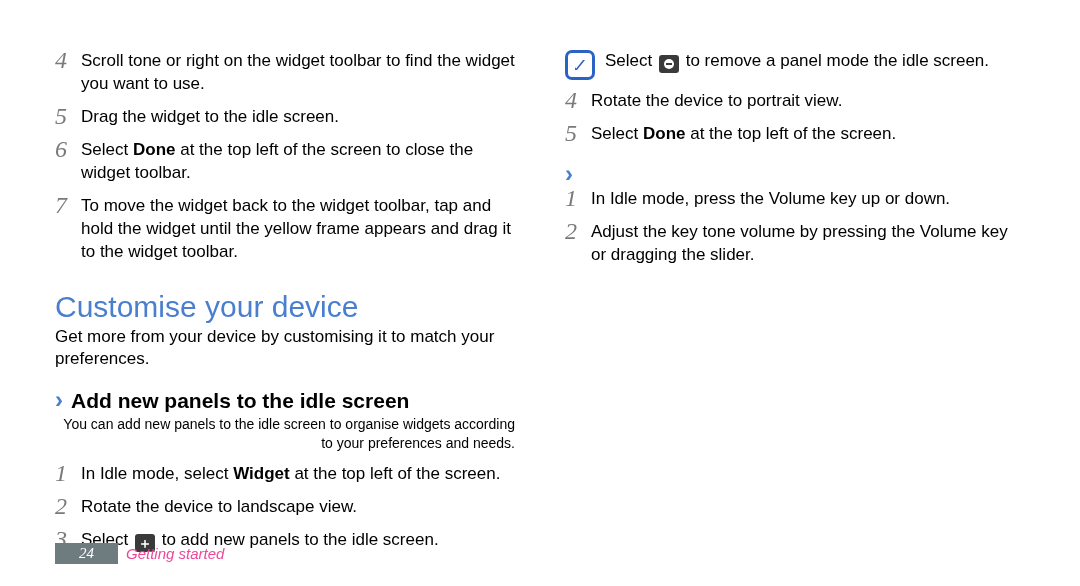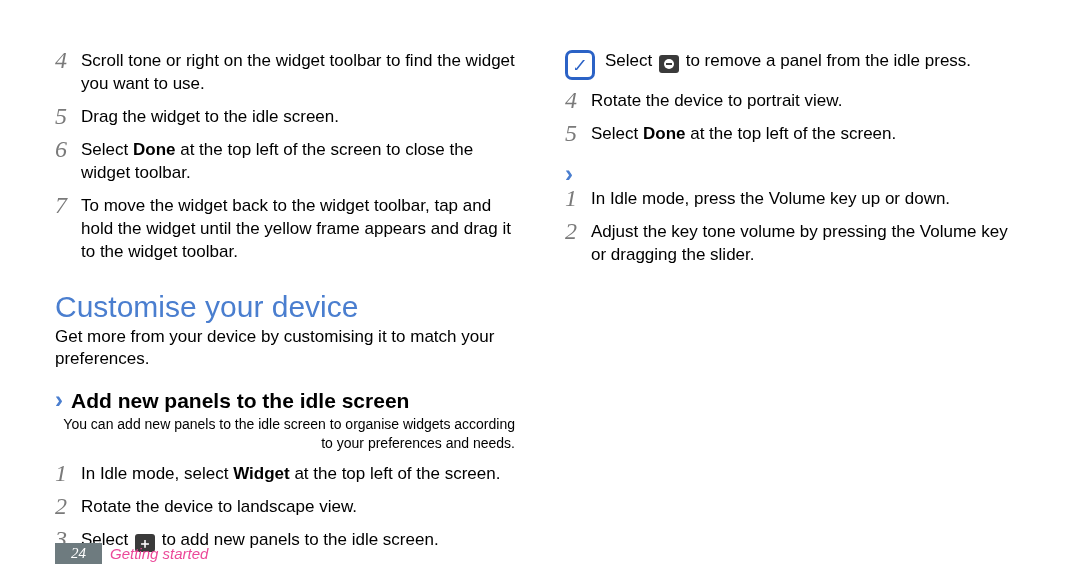--- a/index.html
+++ b/index.html
@@ -128,21 +128,21 @@
     display: flex;
     align-items: center;
     font-size: 15px;
     color: #222;
   }
   .footer .pagenum {
     background: #6e7b7f;
     color: #fff;
     font-style: italic;
     font-family: Georgia, serif;
-    padding: 2px 16px;
+    padding: 2px 24px;
     margin-right: 8px;
     font-size: 15px;
   }
   .footer .sect {
     font-style: italic;
     color: #ec4899;
   }
 </style>
 </head>
 <body>
@@ -194,21 +194,21 @@
     </span>
   </div>
 
   <div class="note">
     <span class="icon">
       <svg width="16" height="16" viewBox="0 0 16 16">
           <path d="M3 13 L11 3 L13 3 L5 13 Z M3 13 L3 10 L5 13 Z" fill="#2b62c6"></path>
         </svg>
     </span>
     <span class="body">
-      <span>Select </span><span class="inline-icon minus"></span><span> to remove a panel from the idle press.</span>
+      <span>Select </span><span class="inline-icon minus"></span><span> to remove a panel mode the idle screen.</span>
     </span>
   </div>
 
   <div class="step">
     <span class="num">4</span>
     <span class="body">Rotate the device to portrait view.</span>
   </div>
   <div class="step">
     <span class="num">5</span>
     <span class="body">

